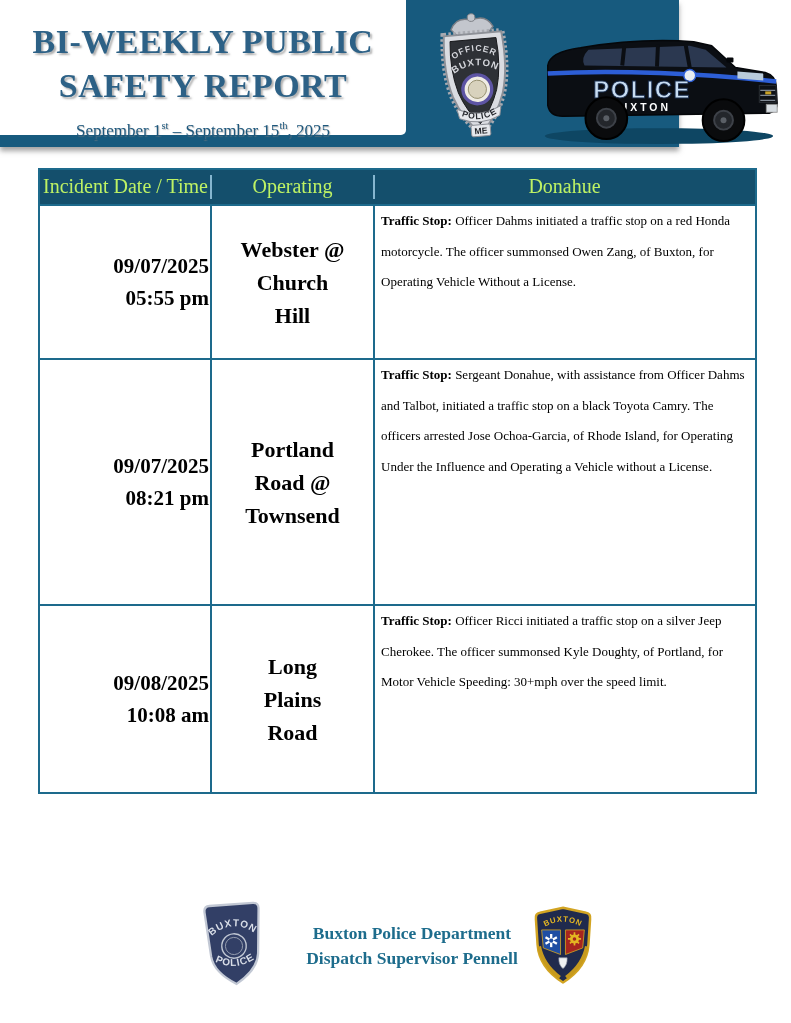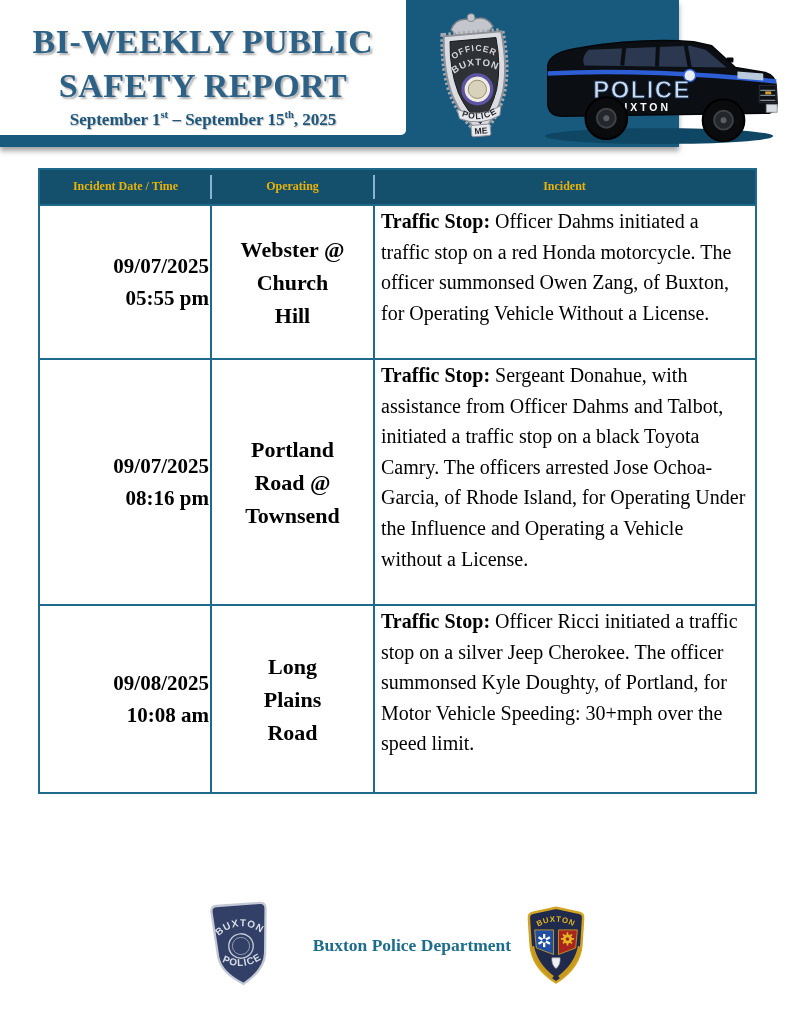--- a/index.html
+++ b/index.html
@@ -9,40 +9,40 @@
   
   .header { position:absolute; left:0; top:0; width:679px; height:147px;
             background:#175a7e; box-shadow:0 4px 5px rgba(90,90,90,.55); }
   .header-whitebox { position:absolute; left:0; top:0; width:406px; height:135px;
             background:#ffffff; border-radius:0 0 5px 0;
             display:flex; flex-direction:column; align-items:center;
             padding-top:20px; box-sizing:border-box; }
   .title { font-weight:bold; font-size:34px; line-height:44px; letter-spacing:.5px;
            color:#2d6186; text-align:center;
            text-shadow:2px 2px 2px rgba(110,110,110,.55); }
-  .subtitle { margin-top:1px; font-weight:bold; font-size:17px; color:#1d577c;
+  .subtitle { margin-top:12px; font-weight:normal; font-size:17px; color:#1d577c;
               text-shadow:1px 1px 1px rgba(130,130,130,.5); }
   .subtitle sup { font-size:10.5px; }
   .badge-svg { position:absolute; left:428px; top:5px; width:96px; height:138px; }
   .suv-svg   { position:absolute; left:524px; top:2px; width:264px; height:145px; }
 
   
   .table-wrap { position:absolute; left:38px; top:168px; }
   table { border-collapse:collapse; table-layout:fixed; width:717px;
           border:2px solid #1d6a8c; }
-  th { background:#144f6c; color:#eab308; font-size:12px; font-weight:bold;
+  th { background:#144f6c; color:#bef264; font-size:20px; font-weight:normal;
        height:28px; padding:2px 0 4px 0; position:relative; border:0; }
   th.sep::before { content:''; position:absolute; left:-1px; top:5px; bottom:5px;
        width:2px; background:#86b6cf; }
   tbody td { border:2px solid #1d6a8c; background:#ffffff; }
   td.c-date { text-align:right; vertical-align:middle; font-weight:bold;
               font-size:21px; line-height:32px; }
   td.c-loc  { text-align:center; vertical-align:middle; font-weight:bold;
               font-size:22px; line-height:33px; padding:0 28px; }
-  td.c-inc  { vertical-align:top; font-size:20px; line-height:30.6px;
+  td.c-inc  { vertical-align:top; font-size:13px; line-height:30.6px;
               padding:0 8px 4px 6px; }
   .inc-lead { font-weight:bold; }
   tr.r1 { height:154px; } tr.r2 { height:246px; } tr.r3 { height:188px; }
 
   
   .footer { position:absolute; left:0; top:897px; width:791px;
             display:flex; align-items:center; justify-content:center; gap:13px; }
   .footer-text { font-weight:bold; font-size:17.5px; line-height:25px;
                  color:#1d6c8c; text-align:center;margin-left:21px; }
   .patch-svg { width:76px; height:94px; }
@@ -124,36 +124,36 @@
     <table>
       <colgroup>
           <col style="width:172px">
           <col style="width:163px">
           <col style="width:382px">
         </colgroup>
       <thead>
         <tr>
           <th>Incident Date / Time</th>
           <th class="sep">Operating</th>
-          <th class="sep">Incident</th>
+          <th class="sep">Donahue</th>
         </tr>
       </thead>
       <tbody>
         <tr class="r1">
           <td class="c-date">
             <div>09/07/2025</div>
             <div>05:55 pm</div>
           </td>
           <td class="c-loc">Webster @ Church Hill</td>
           <td class="c-inc"><span class="inc-lead">Traffic Stop:</span> <span>Officer Dahms initiated a traffic stop on a red Honda motorcycle. The officer summonsed Owen Zang, of Buxton, for Operating Vehicle Without a License.</span></td>
         </tr>
         <tr class="r2">
           <td class="c-date">
             <div>09/07/2025</div>
-            <div>08:16 pm</div>
+            <div>08:21 pm</div>
           </td>
           <td class="c-loc">Portland Road @ Townsend</td>
           <td class="c-inc"><span class="inc-lead">Traffic Stop:</span> <span>Sergeant Donahue, with assistance from Officer Dahms and Talbot, initiated a traffic stop on a black Toyota Camry. The officers arrested Jose Ochoa-Garcia, of Rhode Island, for Operating Under the Influence and Operating a Vehicle without a License.</span></td>
         </tr>
         <tr class="r3">
           <td class="c-date">
             <div>09/08/2025</div>
             <div>10:08 am</div>
           </td>
           <td class="c-loc">Long Plains Road</td>
@@ -178,20 +178,21 @@
         <circle cx="42" cy="50" r="13.5" fill="none" stroke="#c2c8d4" stroke-width="1.5"></circle>
         <circle cx="42" cy="50" r="9.5" fill="none" stroke="#9aa2b3" stroke-width="1"></circle>
         <text font-size="11" font-weight="bold" fill="#d9dee8" letter-spacing="1">
           <textPath href="#patchBot" startOffset="50%" text-anchor="middle">POLICE</textPath>
         </text>
       </g>
     </svg>
 
     <div class="footer-text">
       <div>Buxton Police Department</div>
+      <div>Dispatch Supervisor Pennell</div>
     </div>
 
     <svg class="shield-svg svgsans" viewBox="0 0 78 98">
       <path d="M39,3 L67,9 Q73,10 72,17 L70,48 Q68,76 39,94 Q10,76 8,48 L6,17 Q5,10 11,9 Z" fill="#202a4d" stroke="#d2a422" stroke-width="3"></path>
       <defs>
           <path id="shieldTop" d="M17,26 Q39,14 61,26"></path>
         </defs>
       <text font-size="9.5" font-weight="bold" fill="#e4b622" letter-spacing="1">
         <textPath href="#shieldTop" startOffset="50%" text-anchor="middle">BUXTON</textPath>
       </text>

